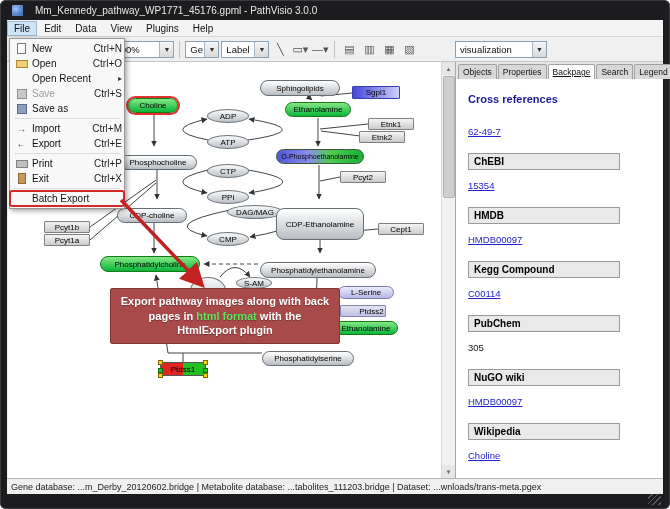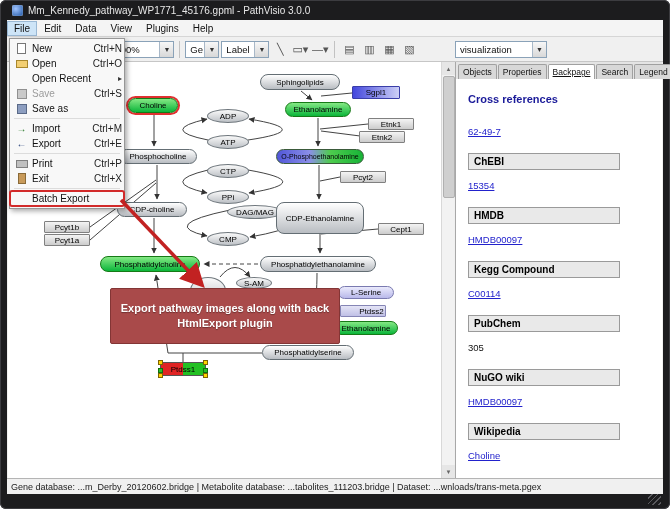--- a/index.html
+++ b/index.html
@@ -2,21 +2,21 @@
 <html><head>
 <meta charset="utf-8">
 <style>
   html,body{margin:0;padding:0;}
   body{width:670px;height:509px;position:relative;overflow:hidden;
        font-family:"Liberation Sans",sans-serif;background:#ffffff;}
   
   .frame{position:absolute;inset:0;background:#1c1c1e;border-radius:6px;
          box-shadow:inset 0 0 0 1px #3c3c40;}
   .titlebar{position:absolute;left:12px;top:3px;height:15px;display:flex;align-items:center;
-            gap:5px;color:#e8e8e8;font-size:10px;z-index:5;}
+            gap:12px;color:#e8e8e8;font-size:10px;z-index:5;}
   .app-icon{width:11px;height:11px;border-radius:2px;
             background:radial-gradient(circle at 35% 35%,#9fc3ff,#1c53a0);
             box-shadow:inset 0 0 1px #fff;}
   .grip{position:absolute;right:9px;bottom:4px;width:13px;height:13px;
         background:repeating-linear-gradient(135deg,#5a5a5e 0 1px,transparent 1px 4px);}
   
   #app{position:absolute;left:7px;top:20px;width:656px;height:474px;background:#f0f0f0;}
   
   .menubar{position:absolute;left:0;top:0;width:100%;height:17px;background:#f4f4f4;
            border-bottom:1px solid #d6d6d6;display:flex;align-items:center;font-size:10px;
@@ -47,21 +47,21 @@
   .edges{position:absolute;left:0;top:0;}
   .vscroll{position:absolute;right:0;top:0;width:13px;height:416px;background:#f2f2f2;
            border-left:1px solid #d8d8d8;box-sizing:border-box;}
   .vthumb{position:absolute;left:1px;top:14px;width:10px;height:120px;background:#cfcfcf;
           border:1px solid #b0b0b0;border-radius:2px;}
   .sbtn{position:absolute;left:0;width:13px;height:13px;font-size:6px;color:#666;
         display:flex;align-items:center;justify-content:center;background:#e6e6e6;}
   
   .pnode{position:absolute;display:flex;align-items:center;justify-content:center;
          font-size:8px;color:#000;box-sizing:border-box;white-space:nowrap;overflow:hidden;}
-  .m-gray{background:linear-gradient(180deg,#ffffff,#b9bdc2);border:1px solid #646e74;border-radius:8px;}
+  .m-gray{background:linear-gradient(180deg,#ffffff,#b9bdc2);border:1px solid #646e74;border-radius:8px;margin-top:6px;}
   .ell{background:linear-gradient(180deg,#fafafa,#bdc1c6);border:1px solid #70787e;border-radius:50%;}
   .m-green{background:linear-gradient(180deg,#84e884,#0bb53a);border:1px solid #167a16;border-radius:8px;}
   .choline-sel{box-shadow:0 0 0 2px #e03030;}
   .m-bluegreen{background:linear-gradient(90deg,#5156d8 0%,#8b8fe8 38%,#4ecc4e 62%,#17b337 100%);
                border:1px solid #3a5a3a;border-radius:8px;}
   .m-lav{background:linear-gradient(180deg,#eaeafc,#b9b9ea);border:1px solid #7a7ab0;border-radius:7px;}
   .gene{background:linear-gradient(180deg,#f4f4f4,#cccccc);border:1px solid #808080;border-radius:1px;}
   .gene-blue{background:linear-gradient(90deg,#4347dd,#cdd0f6);border:1px solid #3a3ea8;border-radius:1px;}
   .gene-lav{background:linear-gradient(180deg,#e4e4f6,#c0c0e6);border:1px solid #8585b5;border-radius:1px;padding-left:17px;}
   .sel-expr{background:linear-gradient(90deg,#e02424 0 50%,#23c023 50% 100%);border:1px solid #555;}
@@ -322,20 +322,21 @@
     <defs>
       <marker id="redarr" markerWidth="8" markerHeight="8" refX="5" refY="3.5" orient="auto">
         <path d="M0,0 L7,3.5 L0,7 z" fill="#c22222"></path>
       </marker>
     </defs>
     <path d="M114,180 L193,263" stroke="#c22222" stroke-width="3.5" fill="none" marker-end="url(#redarr)"></path>
   </svg>
 
   <div class="callout">
     <div>Export pathway images along with back</div>
+    <div><span>pages in </span><span class="green">html format</span><span> with the</span></div>
     <div>HtmlExport plugin</div>
   </div>
 
   <div class="sidepanel">
     <div class="tabs">
       <span class="tab">Objects</span>
       <span class="tab">Properties</span>
       <span class="tab active">Backpage</span>
       <span class="tab">Search</span>
       <span class="tab">Legend</span>

